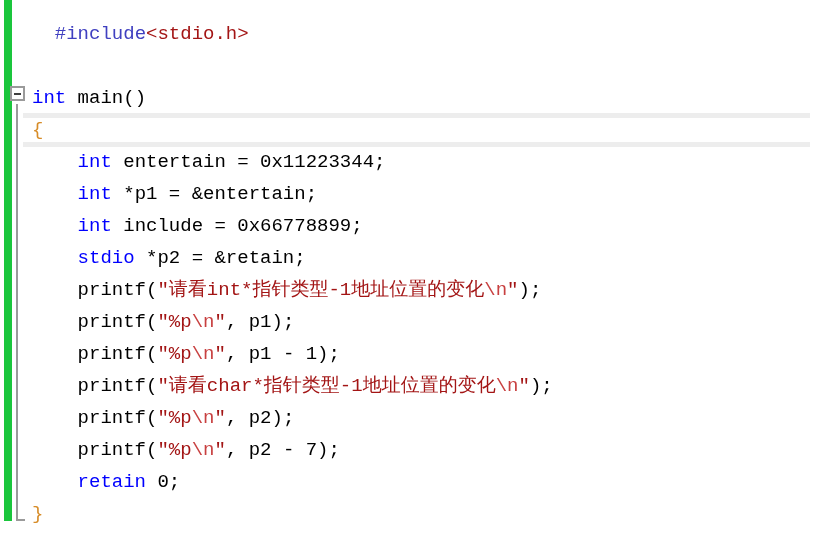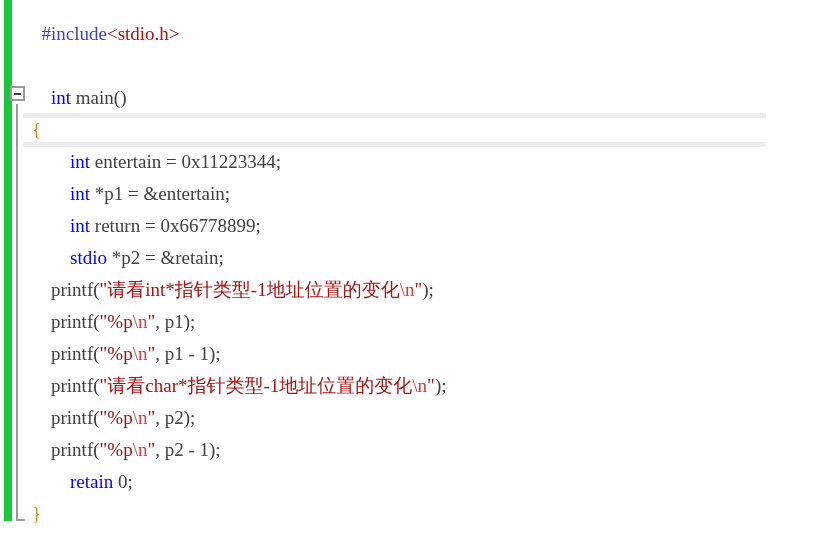--- a/index.html
+++ b/index.html
@@ -6,21 +6,22 @@
     margin: 0;
     padding: 0;
     background: #ffffff;
   }
   #editor-root {
     position: relative;
     width: 766px;
     height: 551px;
     background: #ffffff;
     overflow: hidden;
-    font-family: Liberation Serif, serif;
+    font-family: Liberation Mono, monospace;
+    padding-left: 44px;
   }
 
   
   .change-bar {
     position: absolute;
     left: 4px;
     top: 0px;
     width: 8px;
     height: 521px;
     background: #1ac63c;
@@ -89,26 +90,26 @@
     top: 113px;
     width: 815px;
     height: 34px;
     background: #ffffff;
     border-top: 5px solid #ededed;
     border-bottom: 5px solid #ededed;
     box-sizing: border-box;
   }
 
   
-  .kw      { color: #0000ff; margin-left: 19px; }
+  .kw      { color: #0000ff; }
   .pre     { color: #4040c0; }
   .hdr     { color: #a31515; }
   .str     { color: #a31515; }
   .esc     { color: #c84040; }
-  .plain   { color: #404040; }
+  .plain   { color: #000000; }
   .brace-m { color: #d78c28; }
 </style>
 </head>
 <body>
 
 <div id="editor-root">
 
   <div class="change-bar"></div>
 
   <div class="current-line-highlight"></div>
@@ -117,25 +118,25 @@
   <div class="fold-line"></div>
   <div class="fold-tick"></div>
 
   <div class="code-area" id="code-area">
       <div class="line" style="top: 18px; padding-left: 32px;"><span class="txt plain">  </span><span class="txt pre">#include</span><span class="txt hdr">&lt;stdio.h&gt;</span></div>
       <div class="line" style="top: 50px; padding-left: 32px;"></div>
       <div class="line" style="top: 82px; padding-left: 32px;"><span class="txt kw">int</span><span class="txt plain"> main()</span></div>
       <div class="line" style="top: 114px; padding-left: 32px;"><span class="txt brace-m">{</span></div>
       <div class="line" style="top: 146px; padding-left: 32px;"><span class="txt plain">    </span><span class="txt kw">int</span><span class="txt plain"> entertain = 0x11223344;</span></div>
       <div class="line" style="top: 178px; padding-left: 32px;"><span class="txt plain">    </span><span class="txt kw">int</span><span class="txt plain"> *p1 = &amp;entertain;</span></div>
-      <div class="line" style="top: 210px; padding-left: 32px;"><span class="txt plain">    </span><span class="txt kw">int</span><span class="txt plain"> return = 0x66778899;</span></div>
+      <div class="line" style="top: 210px; padding-left: 32px;"><span class="txt plain">    </span><span class="txt kw">int</span><span class="txt plain"> include = 0x66778899;</span></div>
       <div class="line" style="top: 242px; padding-left: 32px;"><span class="txt plain">    </span><span class="txt kw">stdio</span><span class="txt plain"> *p2 = &amp;retain;</span></div>
       <div class="line" style="top: 274px; padding-left: 32px;"><span class="txt plain">    </span><span class="txt plain">printf(</span><span class="txt str">"请看int*指针类型-1地址位置的变化</span><span class="txt esc">\n</span><span class="txt str">"</span><span class="txt plain">);</span></div>
       <div class="line" style="top: 306px; padding-left: 32px;"><span class="txt plain">    </span><span class="txt plain">printf(</span><span class="txt str">"%p</span><span class="txt esc">\n</span><span class="txt str">"</span><span class="txt plain">, p1);</span></div>
       <div class="line" style="top: 338px; padding-left: 32px;"><span class="txt plain">    </span><span class="txt plain">printf(</span><span class="txt str">"%p</span><span class="txt esc">\n</span><span class="txt str">"</span><span class="txt plain">, p1 - 1);</span></div>
       <div class="line" style="top: 370px; padding-left: 32px;"><span class="txt plain">    </span><span class="txt plain">printf(</span><span class="txt str">"请看char*指针类型-1地址位置的变化</span><span class="txt esc">\n</span><span class="txt str">"</span><span class="txt plain">);</span></div>
       <div class="line" style="top: 402px; padding-left: 32px;"><span class="txt plain">    </span><span class="txt plain">printf(</span><span class="txt str">"%p</span><span class="txt esc">\n</span><span class="txt str">"</span><span class="txt plain">, p2);</span></div>
-      <div class="line" style="top: 434px; padding-left: 32px;"><span class="txt plain">    </span><span class="txt plain">printf(</span><span class="txt str">"%p</span><span class="txt esc">\n</span><span class="txt str">"</span><span class="txt plain">, p2 - 1);</span></div>
+      <div class="line" style="top: 434px; padding-left: 32px;"><span class="txt plain">    </span><span class="txt plain">printf(</span><span class="txt str">"%p</span><span class="txt esc">\n</span><span class="txt str">"</span><span class="txt plain">, p2 - 7);</span></div>
       <div class="line" style="top: 466px; padding-left: 32px;"><span class="txt plain">    </span><span class="txt kw">retain</span><span class="txt plain"> 0;</span></div>
       <div class="line" style="top: 498px; padding-left: 32px;"><span class="txt brace-m">}</span></div>
     </div>
 
 </div>
 
 </body></html>

